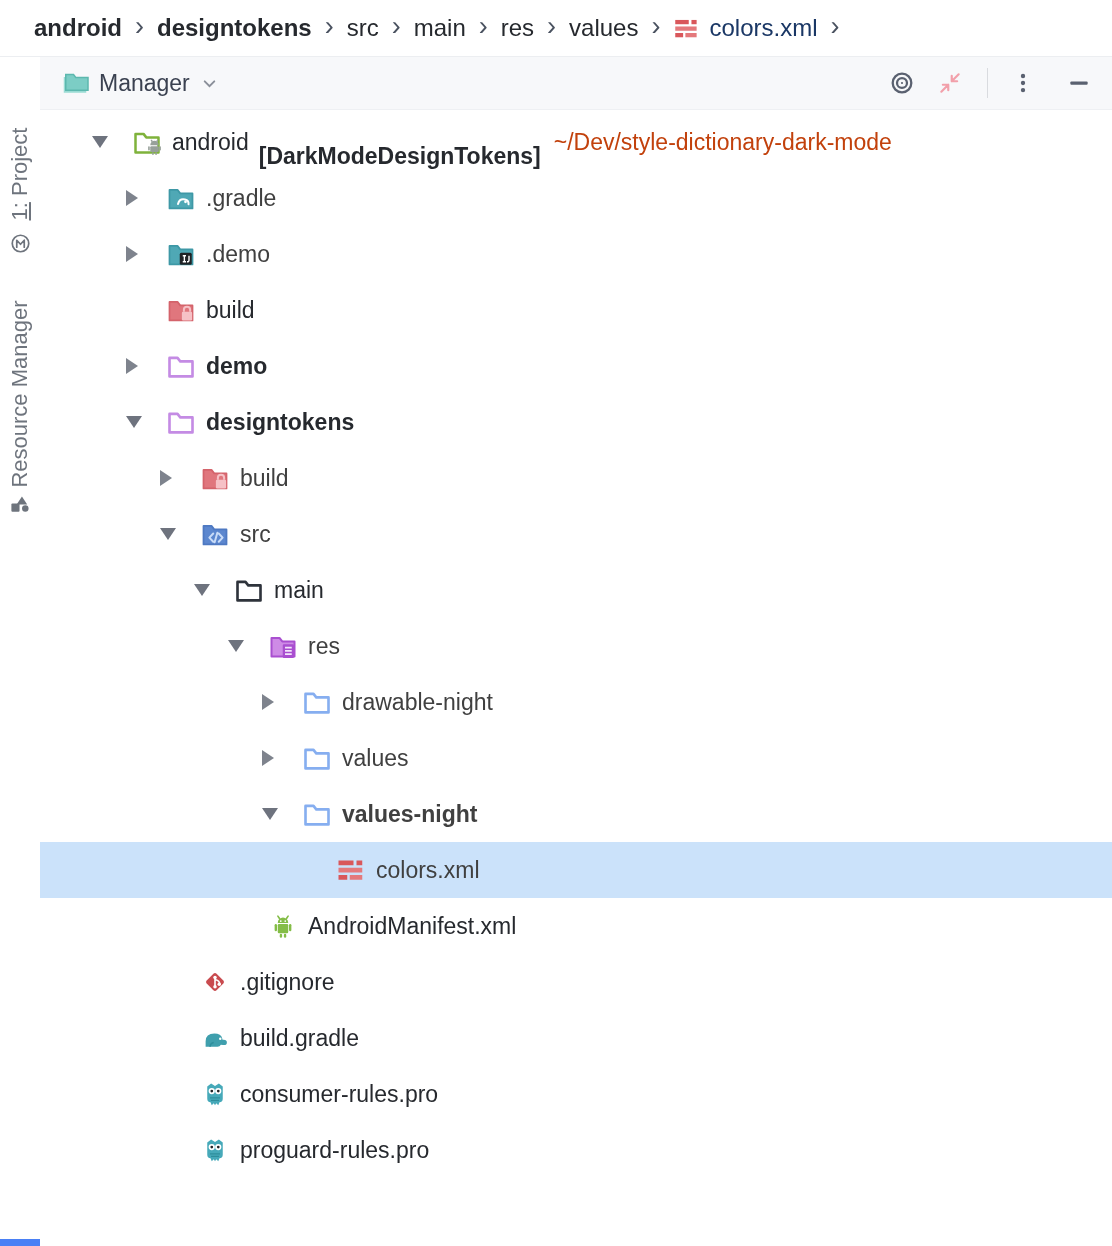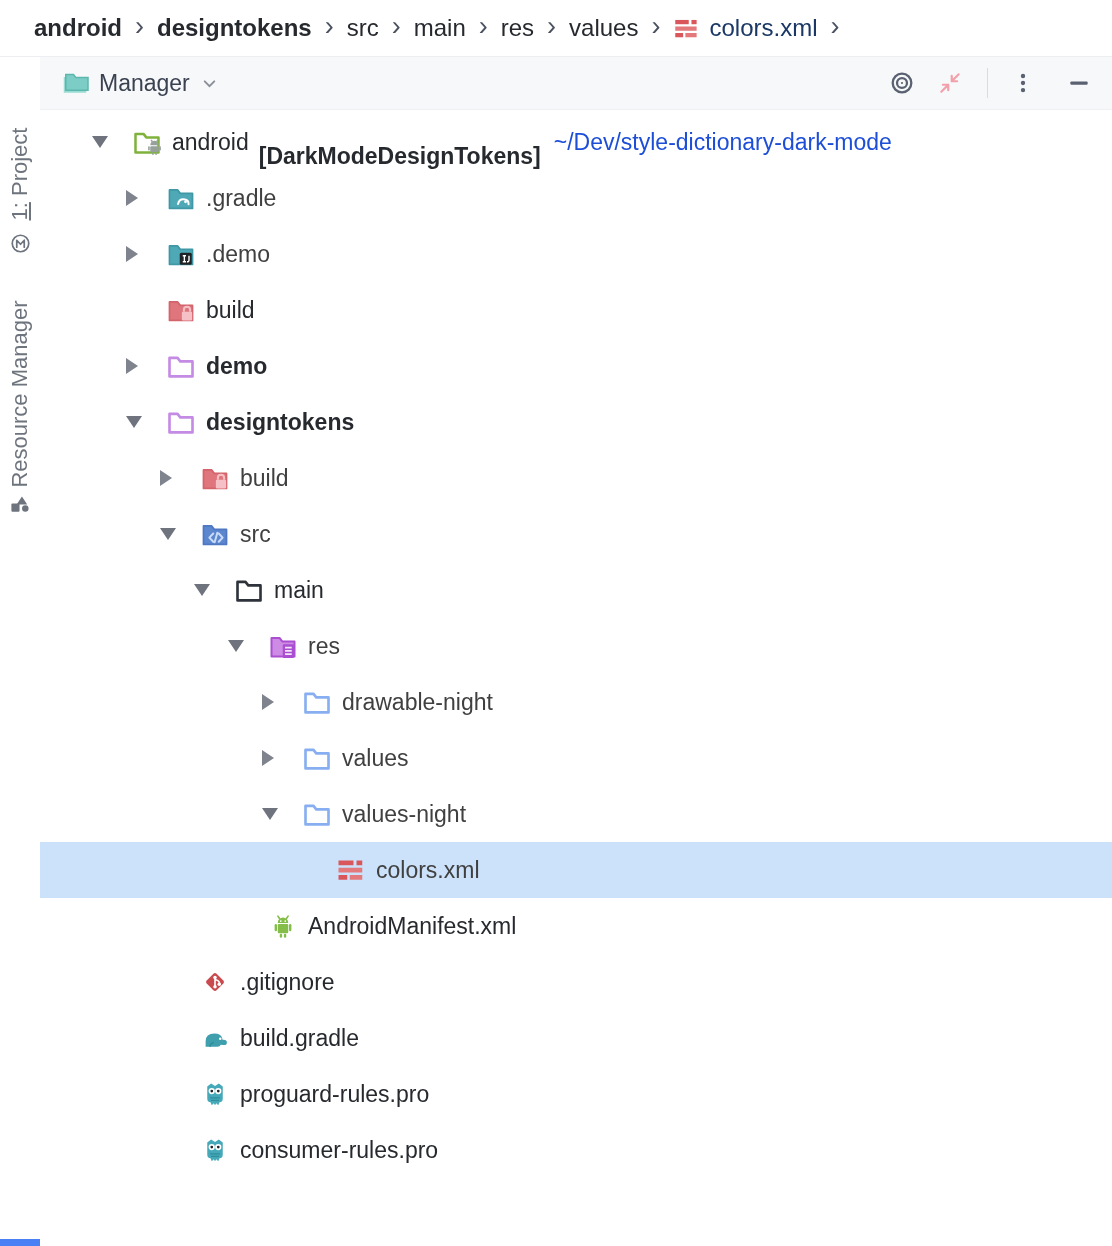--- a/index.html
+++ b/index.html
@@ -55,21 +55,21 @@
     align-items:center; }
   .chev-collapsed { width:0; height:0; border-left:12px solid #7E838D;
     border-top:8px solid transparent; border-bottom:8px solid transparent; }
   .chev-expanded { width:0; height:0; border-top:12px solid #6E737E;
     border-left:8px solid transparent; border-right:8px solid transparent; }
   .icon-box { width:40px; height:56px; flex:0 0 40px; display:flex; align-items:center; }
   .icon-box svg { width:30px; height:30px; }
   .lbl { font-size:23px; color:#26292E; }
   .lbl.navy { color:#404040; }
   .lbl.bold { font-weight:700; }
-  .lbl.path { color:#1d4ed8; margin-left:13px; }
+  .lbl.path { color:#c2410c; margin-left:13px; }
   .lbl.bracket { font-weight:700; margin-left:10px;margin-top:28px; }
 </style>
 </head>
 <body>
 
 <div class="breadcrumb" id="breadcrumb">
     <span class="crumb bold">
       <span>android</span>
     </span>
     <span class="crumb-sep">›</span>
@@ -313,21 +313,21 @@
           <span class="chev-box">
             <span class="chev-collapsed"></span>
           </span>
           <span class="icon-box">
             <svg viewBox="0 0 24 24">
               <path d="M2.8 5.5 h6.4 l2.2 2.8 h9.8 v12 H2.8 z" fill="none" stroke="#86AEF0" stroke-width="2.1" stroke-linejoin="round"></path>
             </svg>
           </span>
           <span class="lbl navy">values</span>
         </div>
-        <div class="row" style="padding-left: 222px;">
+        <div class="row" style="padding-left: 222px; font-weight: bold;">
           <span class="chev-box">
             <span class="chev-expanded"></span>
           </span>
           <span class="icon-box">
             <svg viewBox="0 0 24 24">
               <path d="M2.8 5.5 h6.4 l2.2 2.8 h9.8 v12 H2.8 z" fill="none" stroke="#86AEF0" stroke-width="2.1" stroke-linejoin="round"></path>
             </svg>
           </span>
           <span class="lbl navy">values-night</span>
         </div>
@@ -390,31 +390,31 @@
           <span class="icon-box">
             <svg viewBox="0 0 24 24">
               <path d="M5.8 6 l3.1-2.4 3.1 2 3.1-2 3.1 2.4 v9.6 q0 3-2.6 3 l-1 2.4 -1.6-1.7 -1 1.7 -1-1.7 -1.6 1.7 -1-2.4 q-2.6 0-2.6-3 z" fill="#46A9B9"></path>
               <circle cx="9.4" cy="9.6" r="2.5" fill="#fff"></circle>
               <circle cx="14.6" cy="9.6" r="2.5" fill="#fff"></circle>
               <circle cx="9.4" cy="9.6" r="1.1" fill="#1F2326"></circle>
               <circle cx="14.6" cy="9.6" r="1.1" fill="#1F2326"></circle>
               <path d="M8 15 h8 M8.8 17 h6.4" stroke="#2E8E9C" stroke-width="1"></path>
             </svg>
           </span>
-          <span class="lbl">proguard-rules.pro</span>
+          <span class="lbl">consumer-rules.pro</span>
         </div>
         <div class="row" style="padding-left: 120px;">
           <span class="chev-box"></span>
           <span class="icon-box">
             <svg viewBox="0 0 24 24">
               <path d="M5.8 6 l3.1-2.4 3.1 2 3.1-2 3.1 2.4 v9.6 q0 3-2.6 3 l-1 2.4 -1.6-1.7 -1 1.7 -1-1.7 -1.6 1.7 -1-2.4 q-2.6 0-2.6-3 z" fill="#46A9B9"></path>
               <circle cx="9.4" cy="9.6" r="2.5" fill="#fff"></circle>
               <circle cx="14.6" cy="9.6" r="2.5" fill="#fff"></circle>
               <circle cx="9.4" cy="9.6" r="1.1" fill="#1F2326"></circle>
               <circle cx="14.6" cy="9.6" r="1.1" fill="#1F2326"></circle>
               <path d="M8 15 h8 M8.8 17 h6.4" stroke="#2E8E9C" stroke-width="1"></path>
             </svg>
           </span>
-          <span class="lbl">consumer-rules.pro</span>
+          <span class="lbl">proguard-rules.pro</span>
         </div>
       </div>
   </div>
 </div>
 
 </body></html>

